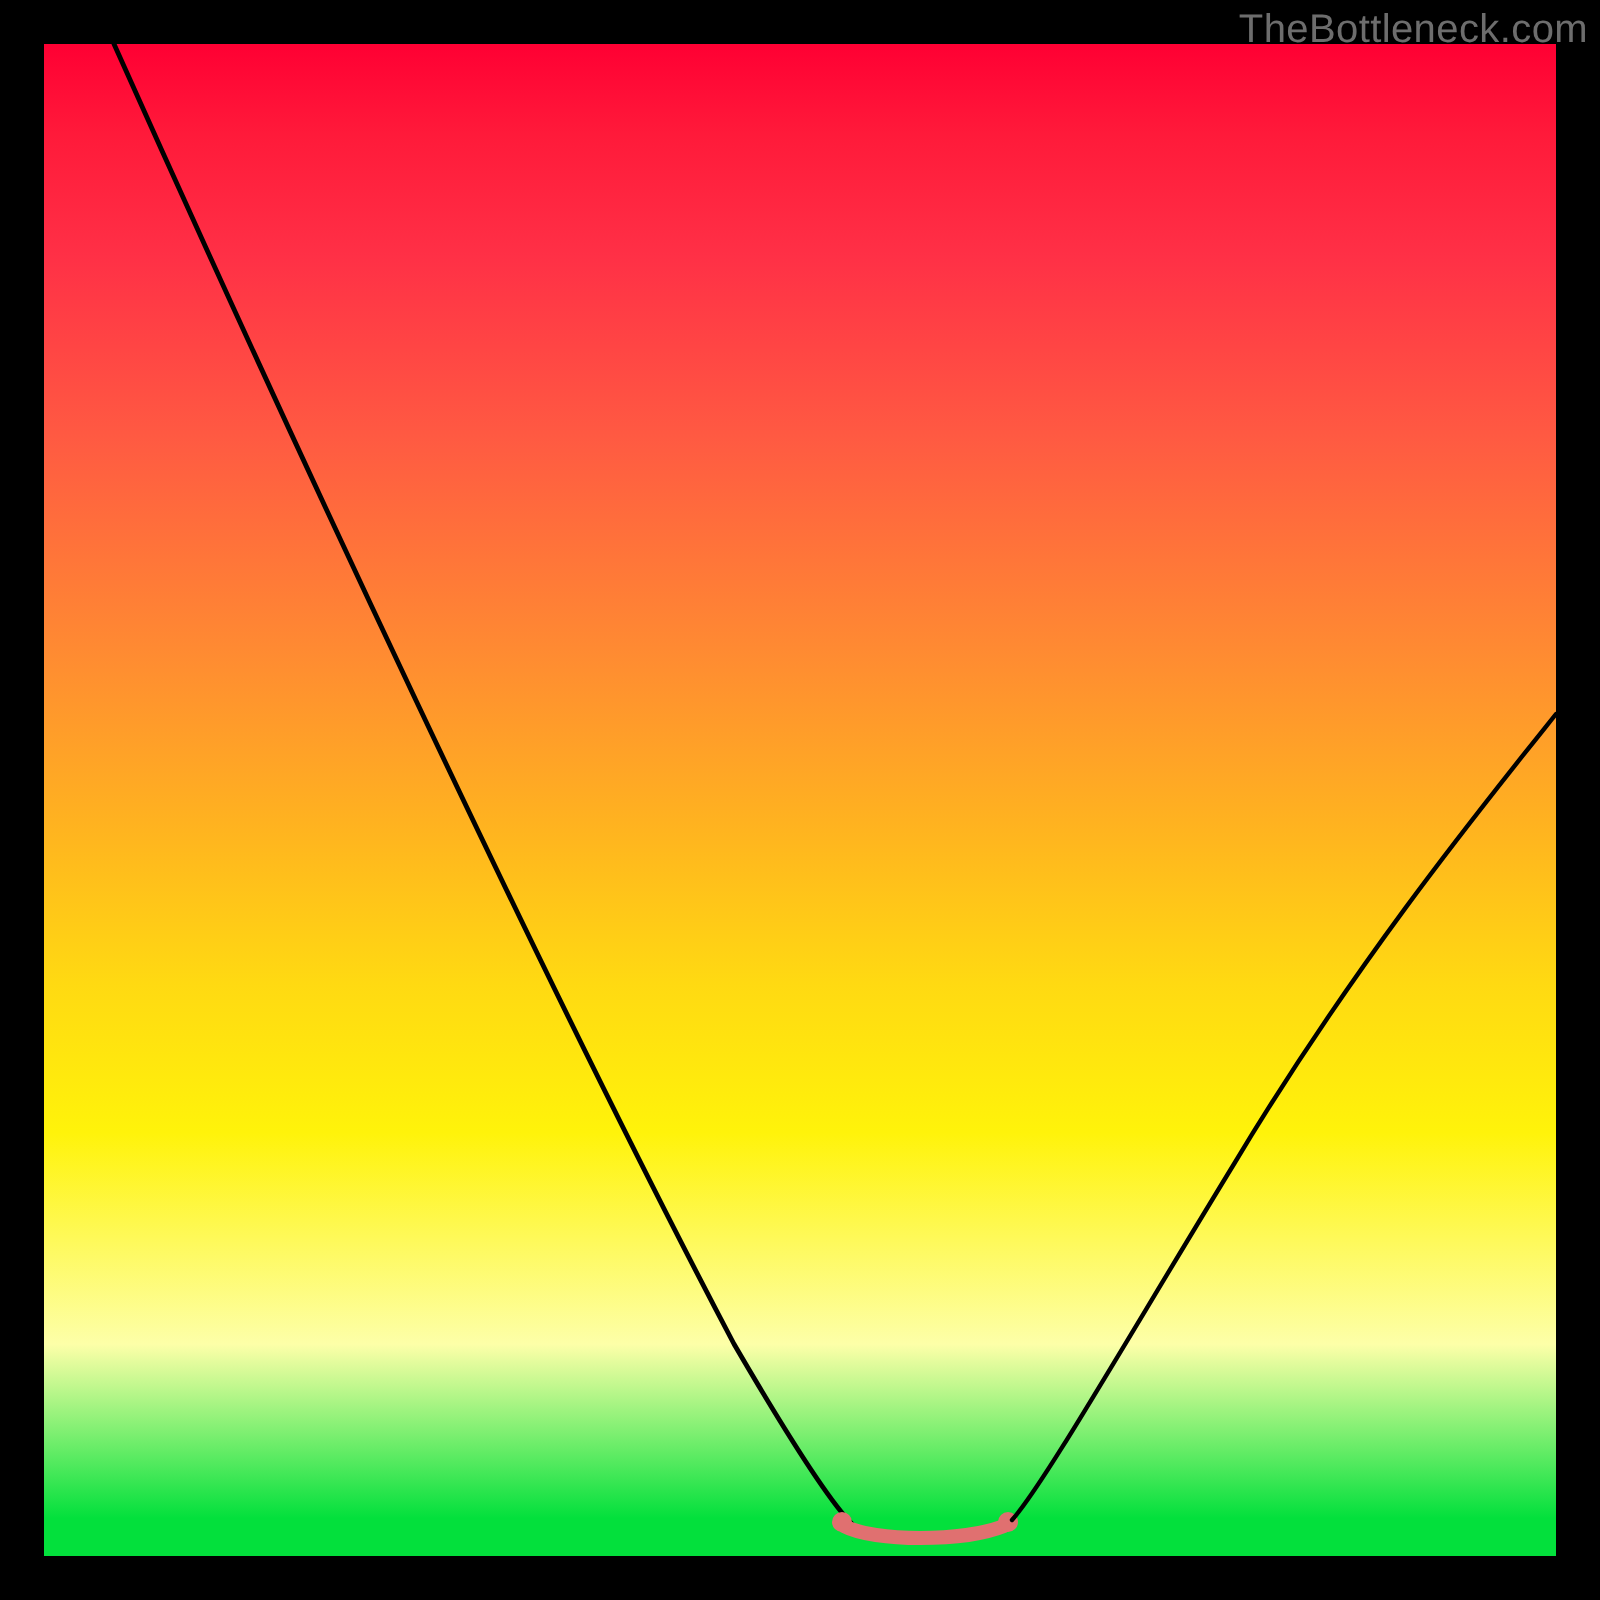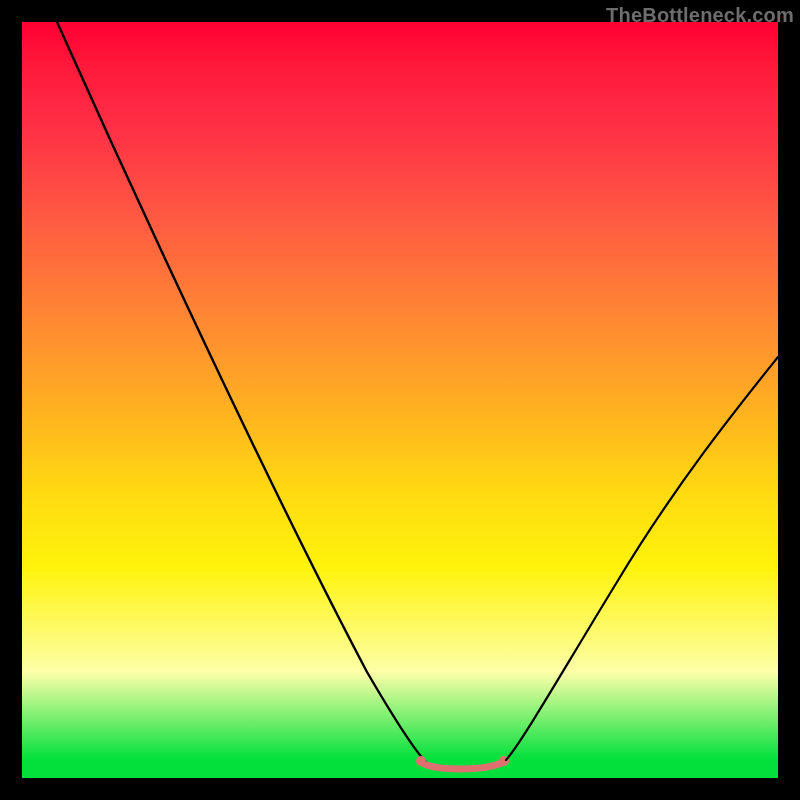--- a/index.html
+++ b/index.html
@@ -39,21 +39,21 @@
       #03e03c 97.5%,
       #03e03c 100%
     );
   }
   .watermark {
     position: absolute;
     top: 4px;
     right: 6px;
     font-family: Arial, Helvetica, sans-serif;
     font-size: 20px;
-    font-weight: 700;
+    font-weight: 400;
     color: #6d6d6d;
     letter-spacing: 0.2px;
     user-select: none;
   }
   svg.curves {
     position: absolute;
     left: 22px;
     top: 22px;
     width: 756px;
     height: 756px;

